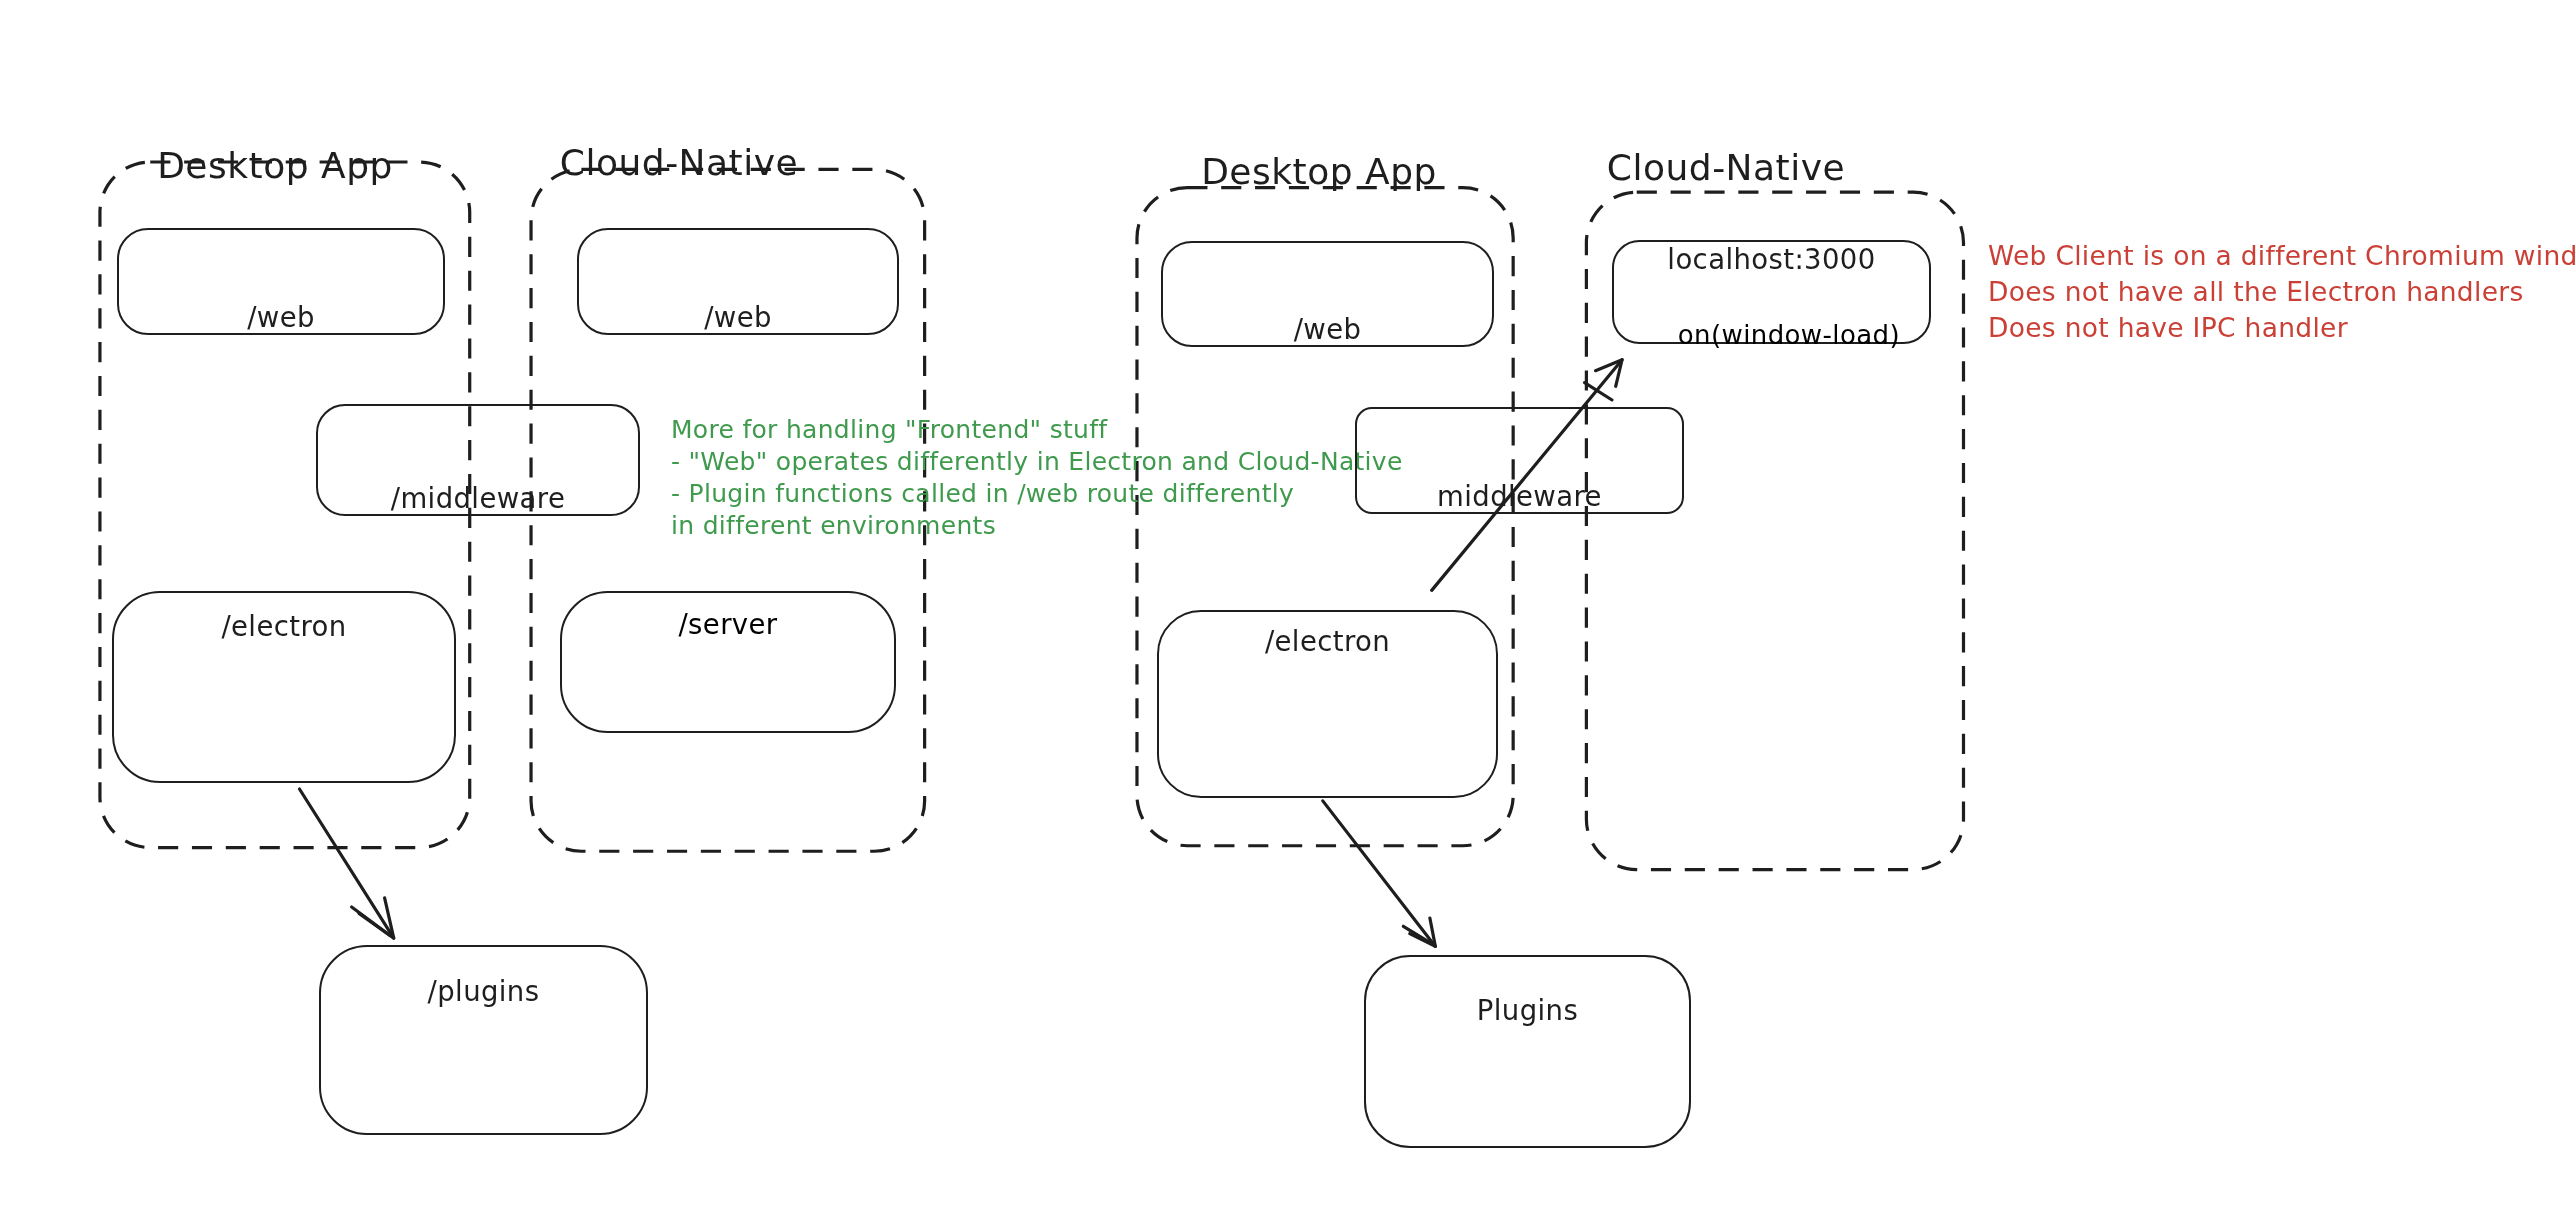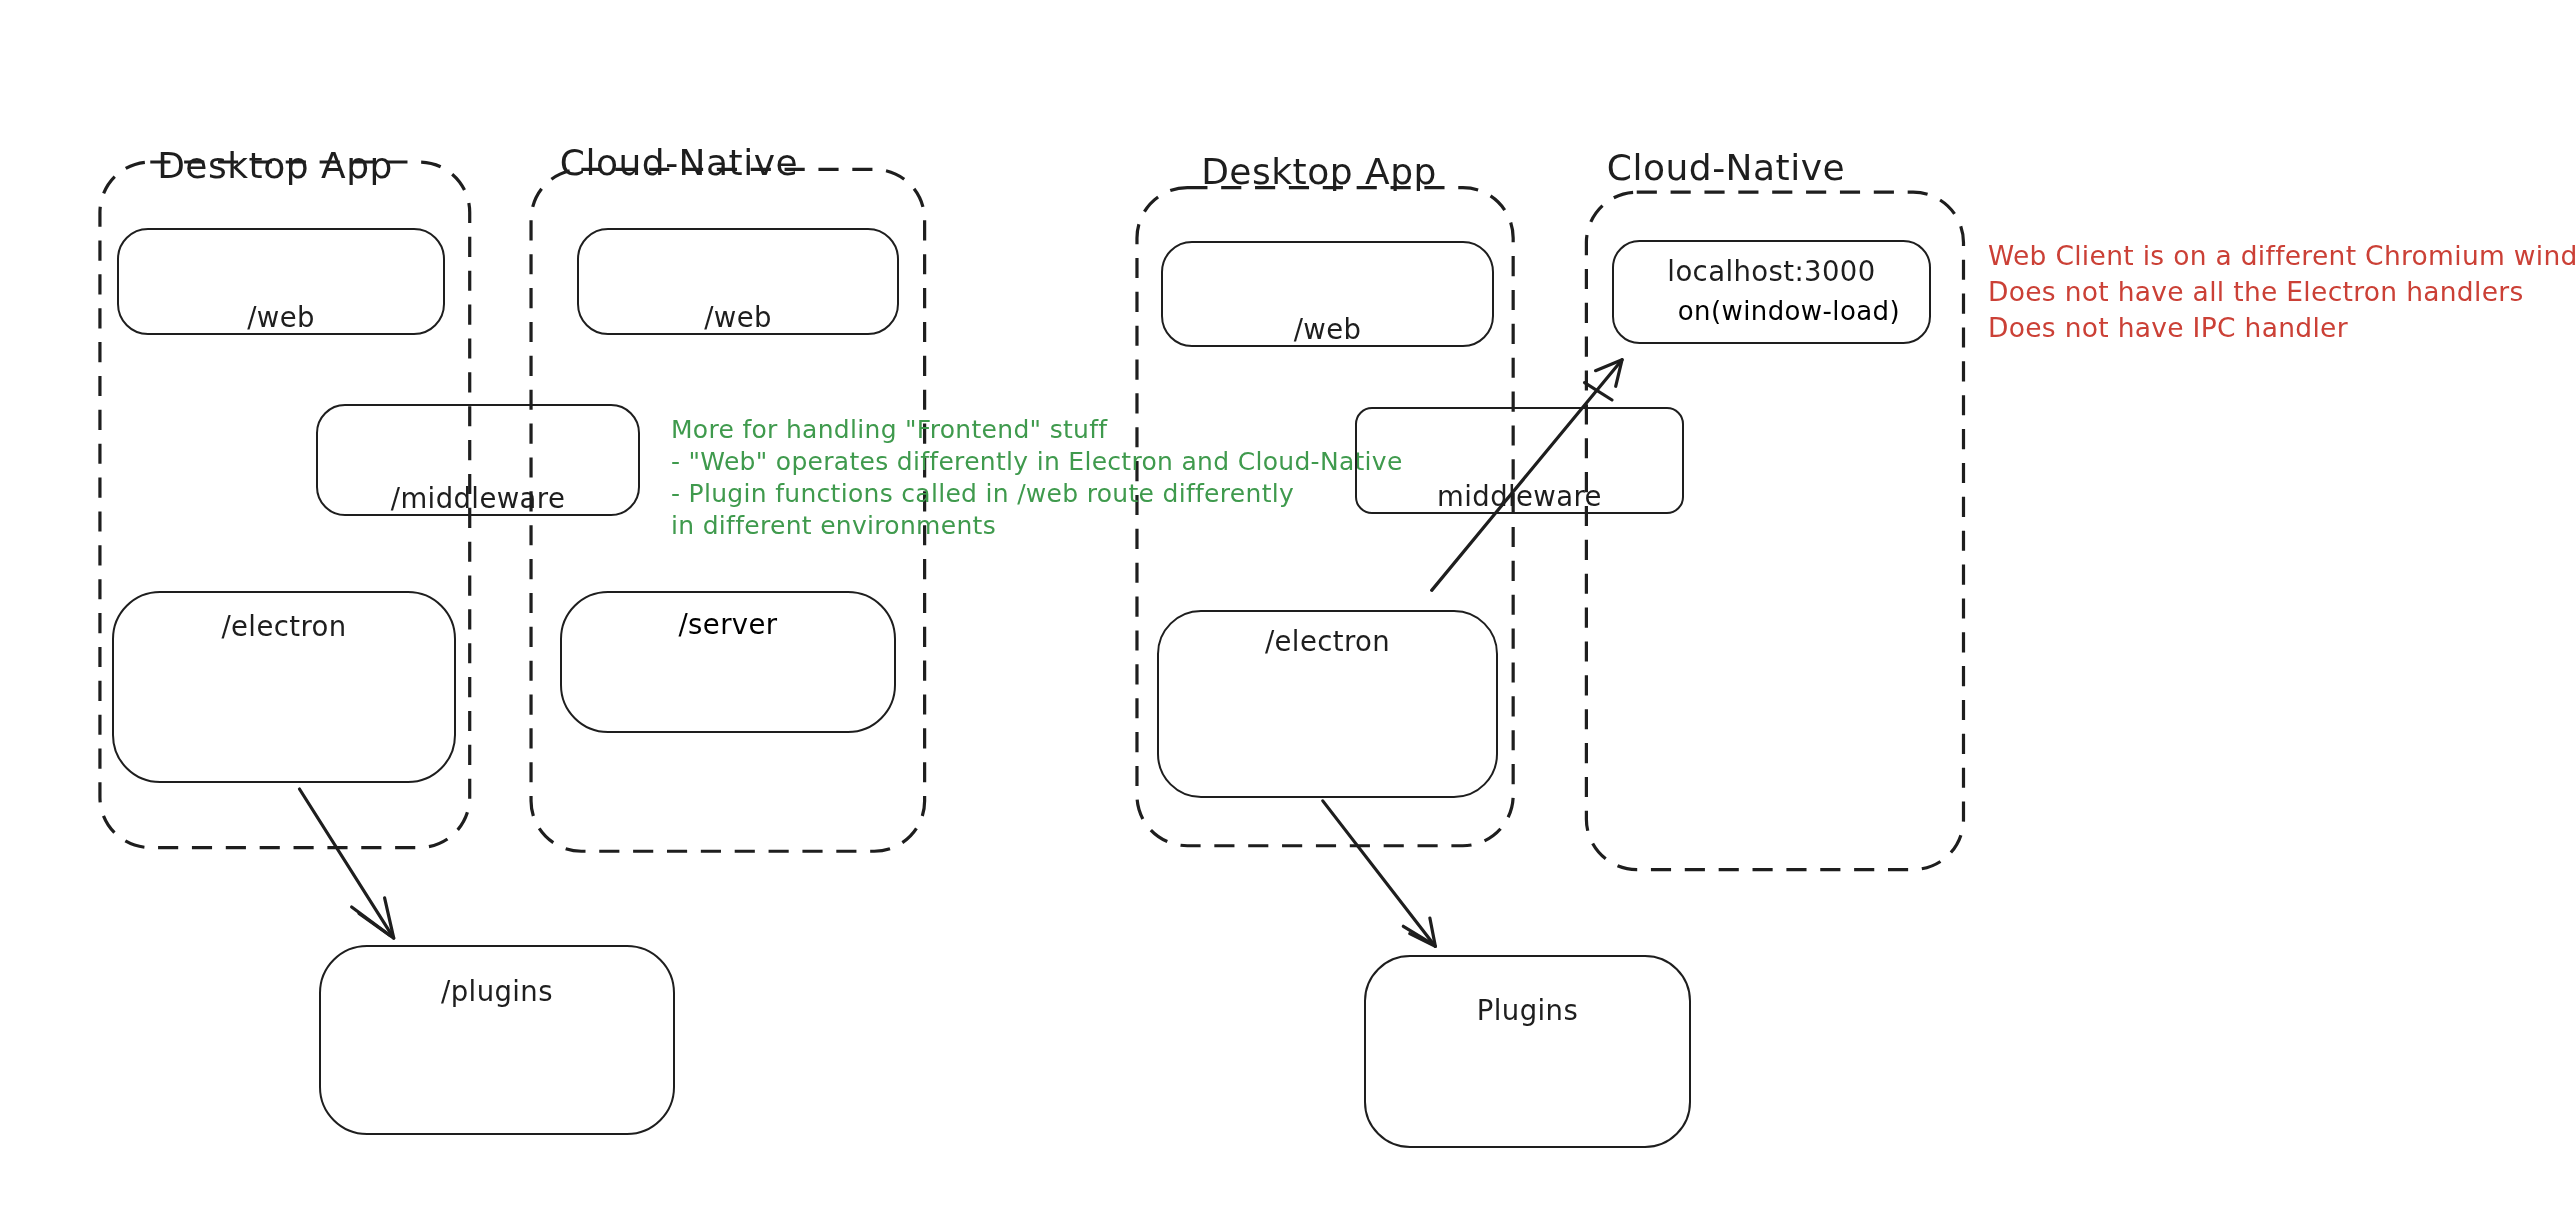--- a/index.html
+++ b/index.html
@@ -35,23 +35,23 @@
     display:flex;flex-direction:column;align-items:center;
     font-size:27.5px;letter-spacing:0.4px;
     white-space:nowrap;
   }
   .v-center{justify-content:flex-end;}
   .n-web-a     {left:117px; top:228px; width:328px; height:107px; border-radius:31px;}
   .n-web-b     {left:577px; top:228px; width:322px; height:107px; border-radius:31px;}
   .n-mw-l      {left:316px; top:404px; width:324px; height:112px; border-radius:29px;}
   .n-elec-l    {left:112px; top:591px; width:344px; height:192px; border-radius:48px; padding-top:16.5px;}
   .n-server    {left:560px; top:591px; width:336px; height:142px; border-radius:48px; padding-top:14.6px;}
-  .n-plug-l    {left:319px; top:945px;width:356px; height:190px; border-radius:48px; padding-top:27.5px;}
+  .n-plug-l    {left:319px; top:945px;width:329px; height:190px; border-radius:48px; padding-top:27.5px;}
   .n-web-c     {left:1161px;top:241px; width:333px; height:106px; border-radius:31px;}
-  .n-localhost {left:1612px;top:240px; width:319px; height:104px; border-radius:27.5px; padding-top:13px;}
+  .n-localhost {left:1612px;top:240px; width:319px; height:104px; border-radius:27.5px; padding-top:1px;gap:36px;}
   .n-mw-r      {left:1355px;top:407px; width:329px; height:107px; border-radius:17px;}
   .n-elec-r    {left:1157px;top:610px; width:341px; height:188px; border-radius:44px; padding-top:13px;}
   .n-plug-r    {left:1364px;top:955px;width:327px; height:193px; border-radius:46px; padding-top:37px;}
 
   .red-text{color:#000000;}
   .localhost-sub{
     align-self:flex-end;
     padding-right:29px;margin-top:9.2px;
     font-size:26px;
   }

